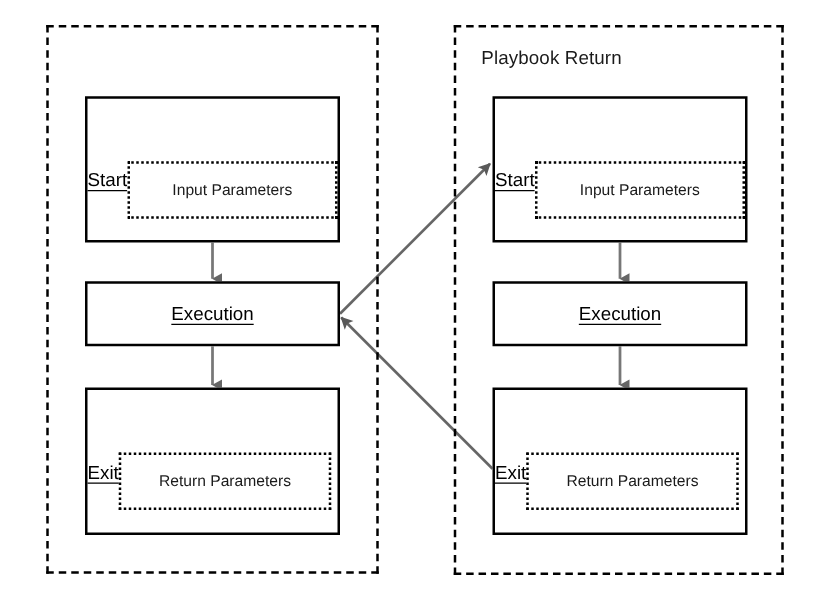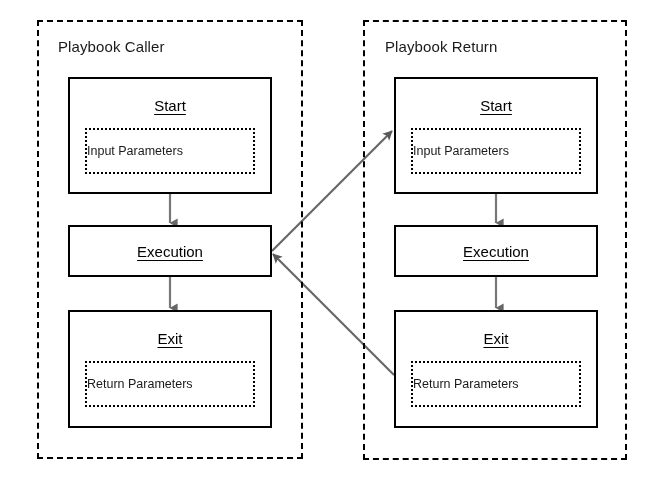--- a/index.html
+++ b/index.html
@@ -38,35 +38,36 @@
     color: #1a1a1a;
     white-space: nowrap;
     letter-spacing: 0.1px;
   }
   .node {
     position: absolute;
     border: 2px solid #000000;
     box-sizing: border-box;
     background: #ffffff;
     display: flex;
-    flex-direction: column;
+    flex-direction: row;
     align-items: center;
   }
   .node-title {
     font-size: 15px;
     color: #000000;
     text-decoration: underline;
     text-underline-offset: 3px;
     white-space: nowrap;
   }
   .node-inner {
     border: 2px dotted #000000;
     box-sizing: border-box;
     display: flex;
     align-items: center;
+    justify-content: center;
     background: transparent;
   }
   .node-inner-label {
     font-size: 12.5px;
     color: #1a1a1a;
     white-space: nowrap;
   }
 </style>
 </head>
 <body>
@@ -92,21 +93,20 @@
     <line x1="496" y1="277" x2="496" y2="308" stroke="#777777" stroke-width="2.2" marker-end="url(#arrowdown)"></line>
 
     <line x1="272" y1="251" x2="392" y2="131" stroke="#666666" stroke-width="2.1" marker-end="url(#arrowdiag)"></line>
 
     <line x1="394" y1="375" x2="273" y2="254" stroke="#666666" stroke-width="2.1" marker-end="url(#arrowdiag)"></line>
   </svg>
 
   <div class="panel" style="left:37px; top:20px; width:266px; height:439px;
               border: 2px dashed #000000;"></div>
 
-  <div class="panel-title" style="left:58px; top:38px;">Playbook Caller</div>
 
   <div class="node" style="left:68px; top:77px; width:204px; height:117px; padding-top:18px;">
     <div class="node-title">Start</div>
     <div class="node-inner" style="margin-top:14px; width:170px; height:46px;">
       <span class="node-inner-label">Input Parameters</span>
     </div>
   </div>
 
   <div class="node" style="left:68px; top:225px; width:204px; height:52px; justify-content:center;">
     <div class="node-title">Execution</div>

